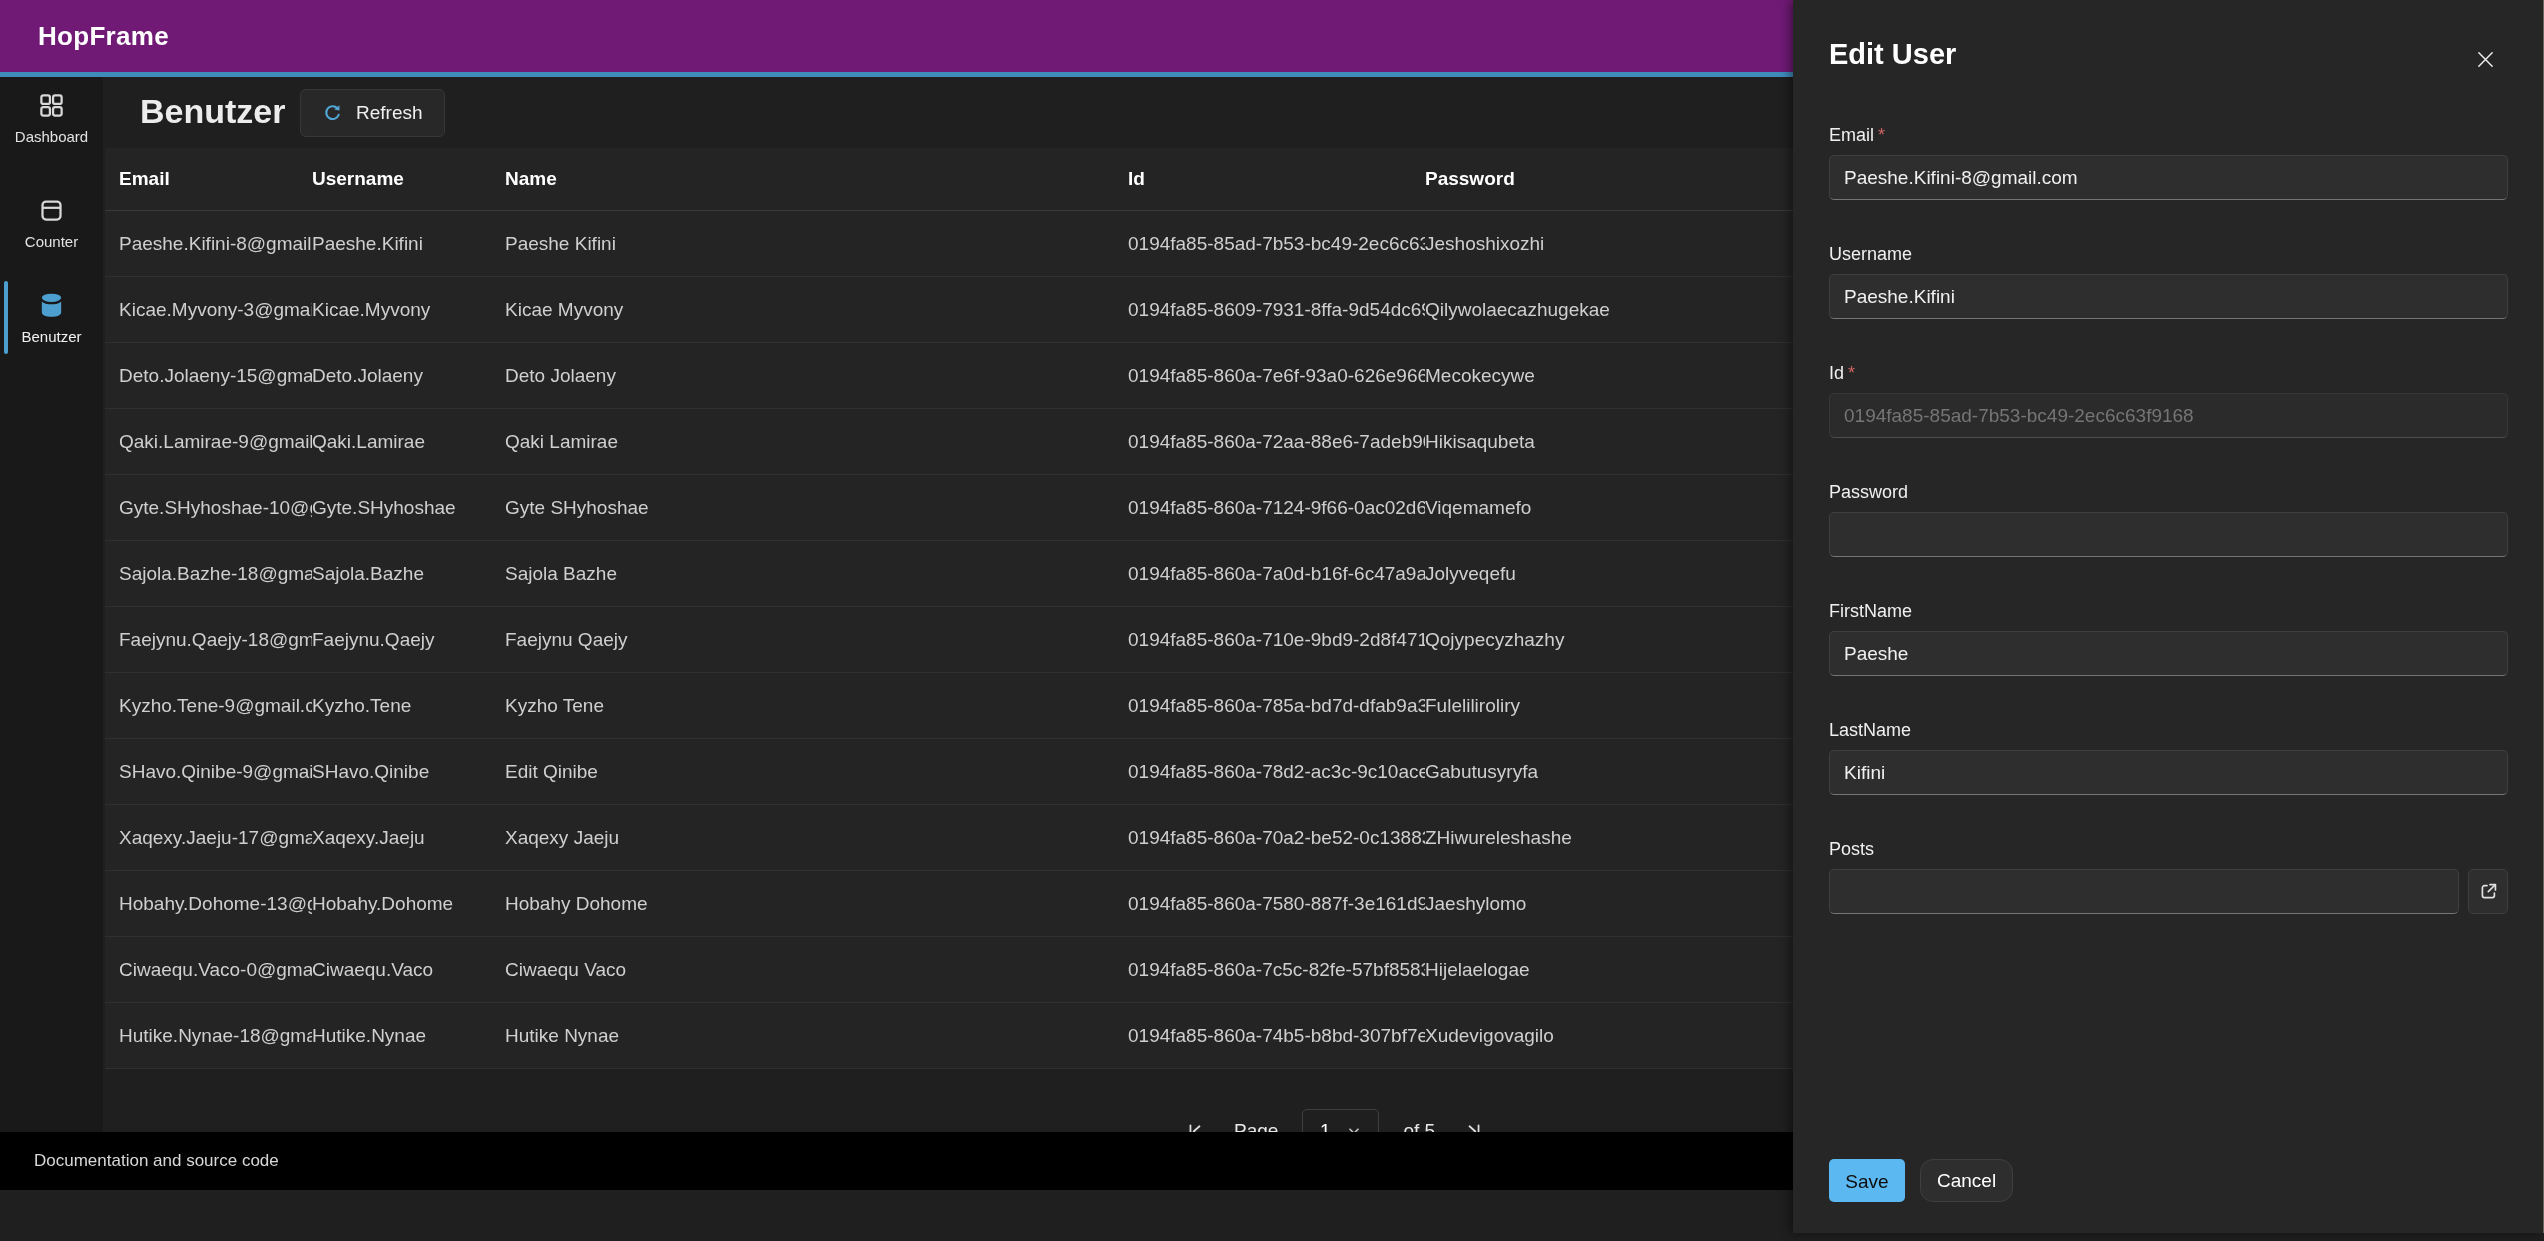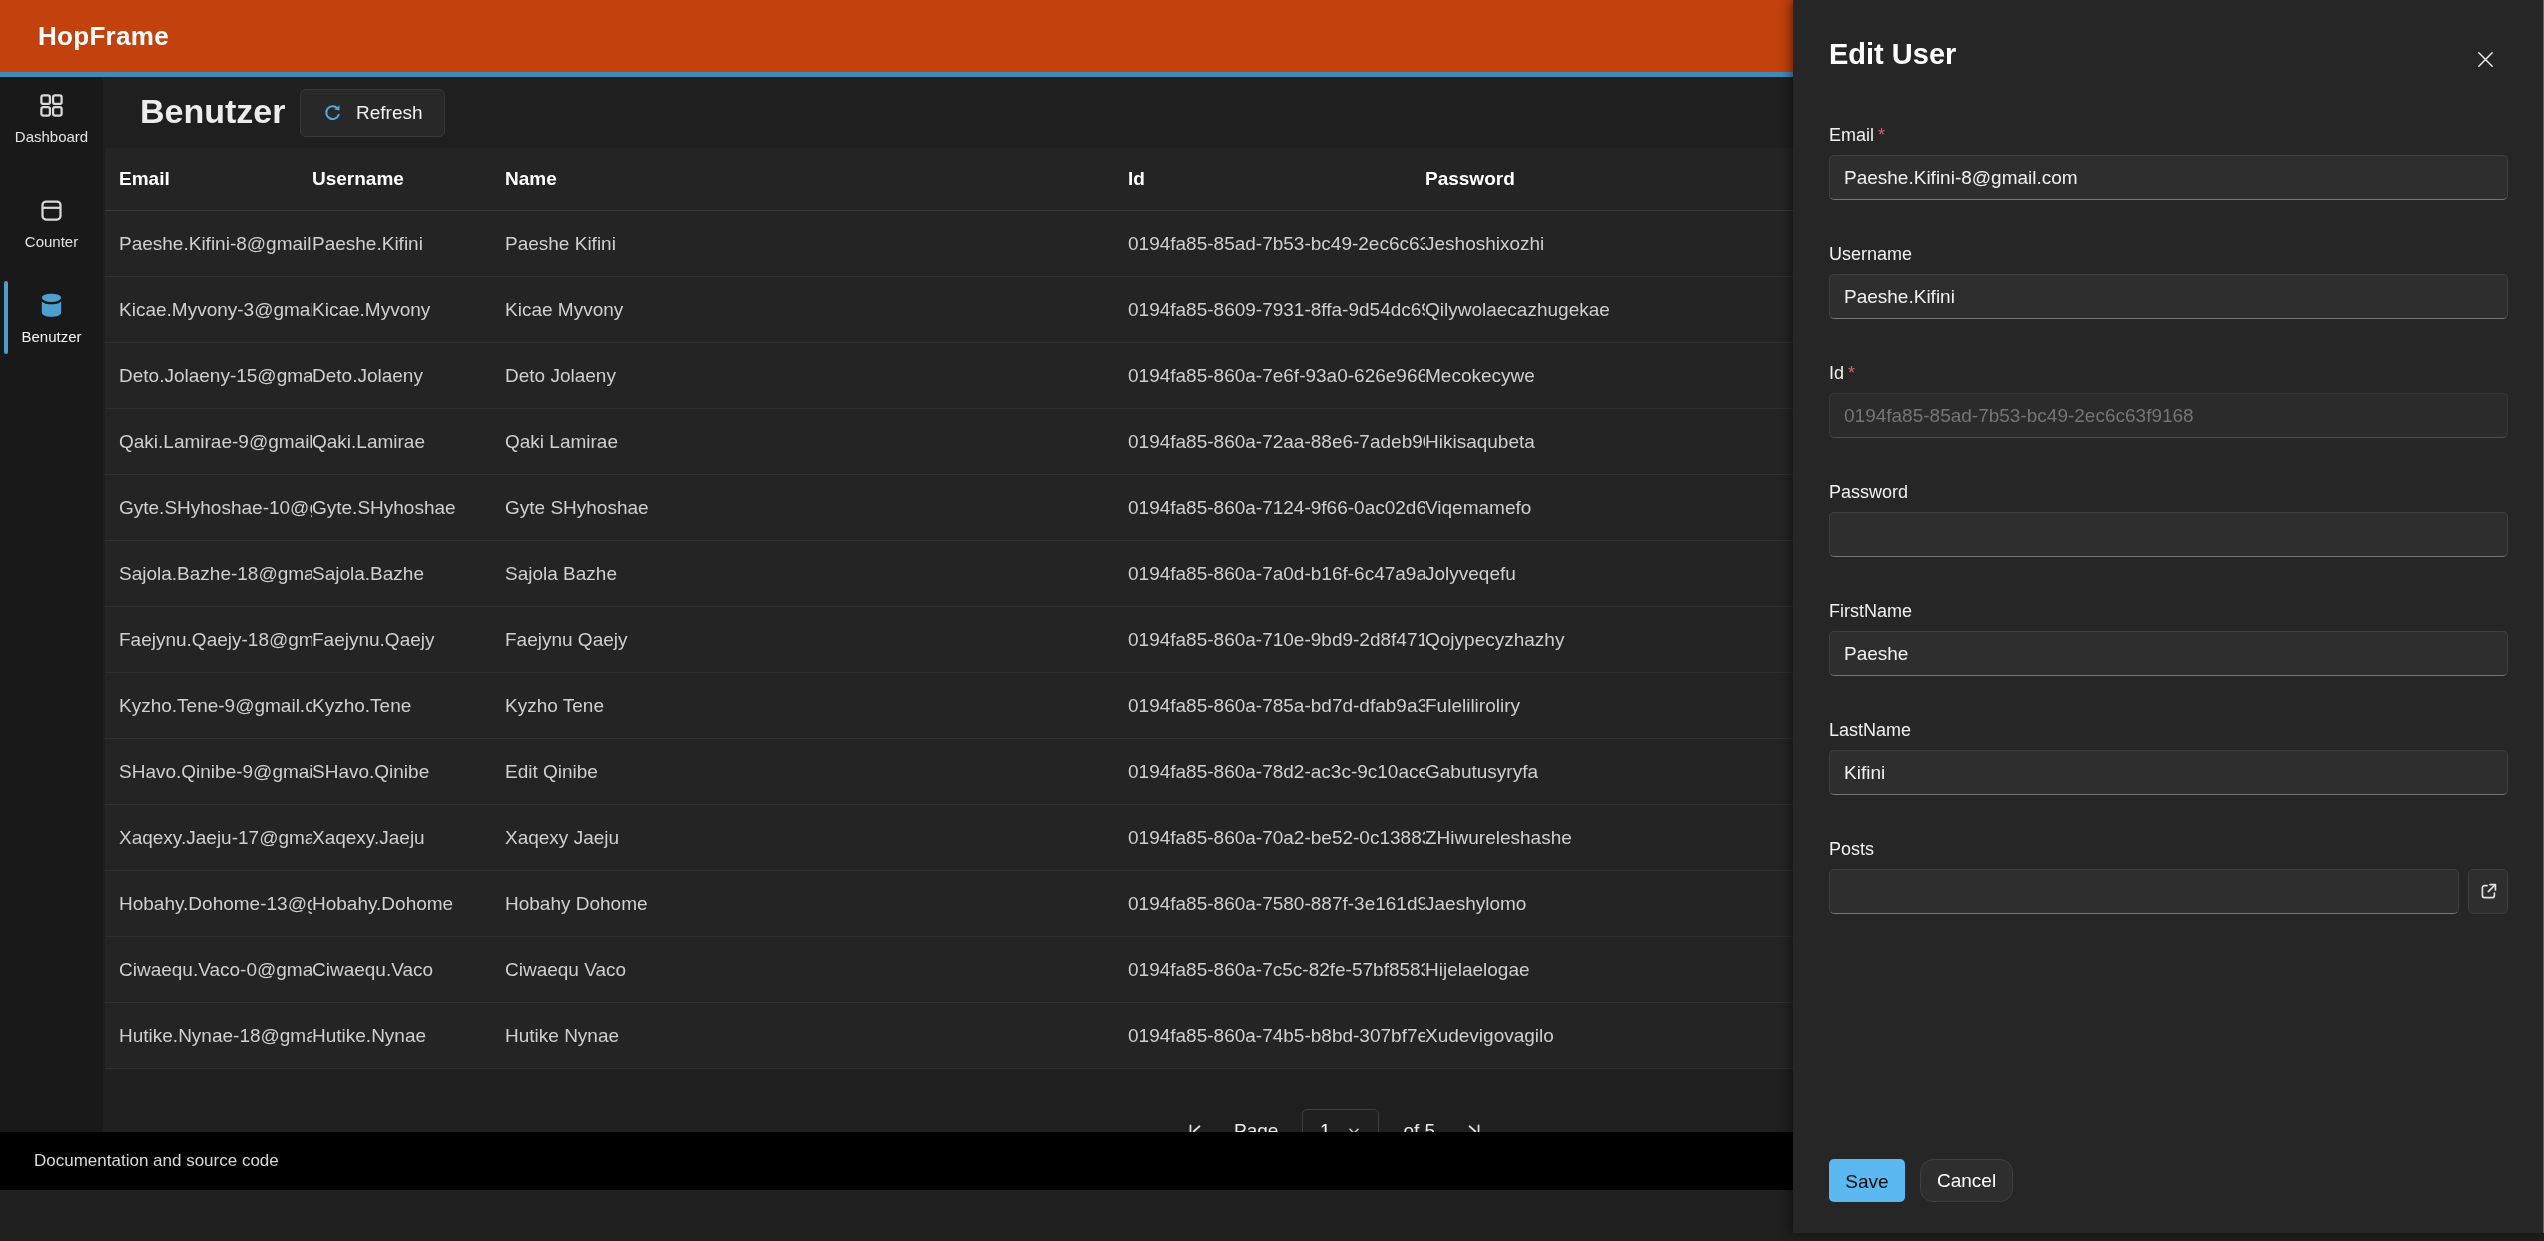--- a/index.html
+++ b/index.html
@@ -4,21 +4,21 @@
 <style>
   * { margin:0; padding:0; box-sizing:border-box; }
   html,body { background:#000; }
   .app {
     position:relative; width:2544px; height:1241px; overflow:hidden;
     background:#1f1f1f; font-family:"Liberation Sans", sans-serif;
     -webkit-font-smoothing:antialiased;
   }
 
   
-  .topbar { position:absolute; left:0; top:0; width:2041px; height:72px; background:#c2410c; }
+  .topbar { position:absolute; left:0; top:0; width:2041px; height:72px; background:#701a75; }
   .brand { position:absolute; left:38px; top:21px; font-size:26px; font-weight:bold; color:#fff; letter-spacing:.3px; }
   .accent-line { position:absolute; left:0; top:72px; width:1793px; height:5px; background:#3f8cbb; }
 
   
   .sidebar { position:absolute; left:0; top:77px; width:103px; height:1106px; background:#191919; }
   .side-item { position:absolute; left:0; width:103px; display:flex; flex-direction:column; align-items:center; gap:8px; cursor:pointer; }
   .side-item .side-icon { height:30px; display:flex; align-items:center; justify-content:center; }
   .side-item .lbl { font-size:15px; color:#e2e2e2; }
   .side-item.active .lbl { color:#f2f2f2; }
   .side-item.active::before { content:""; position:absolute; left:4px; top:-9px; bottom:-9px; width:4px; border-radius:2px; background:#4c9fce; }

